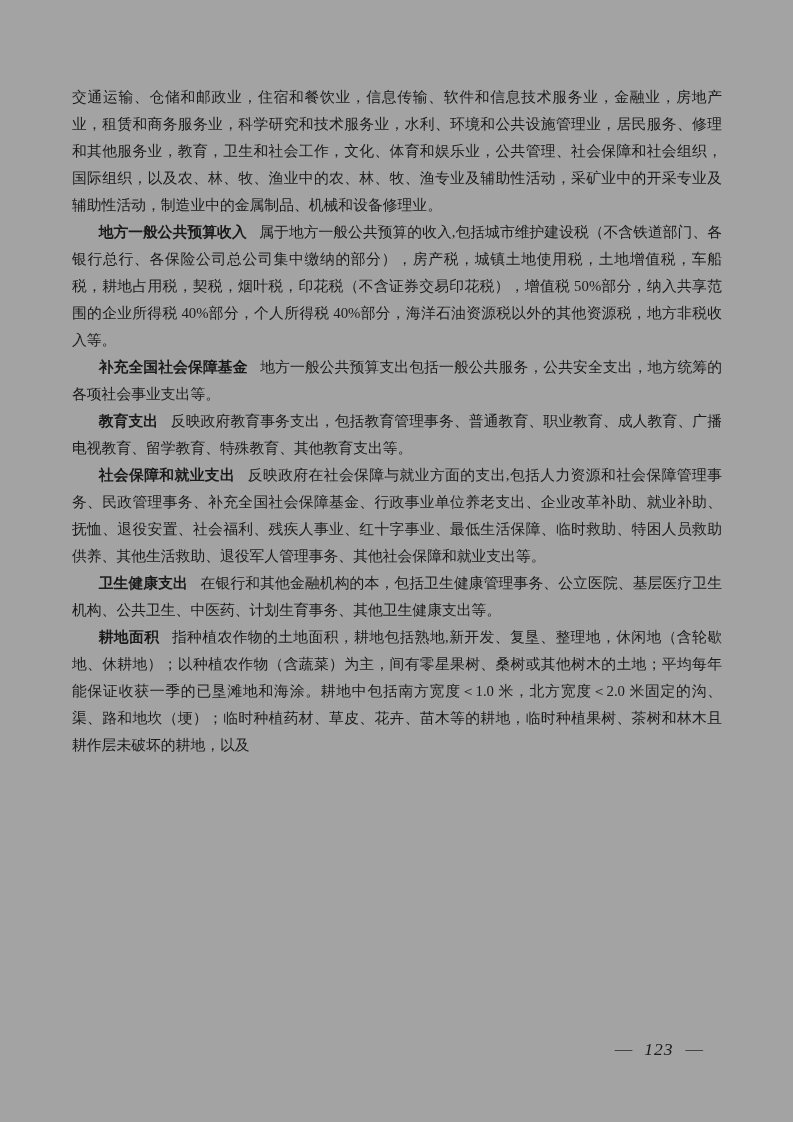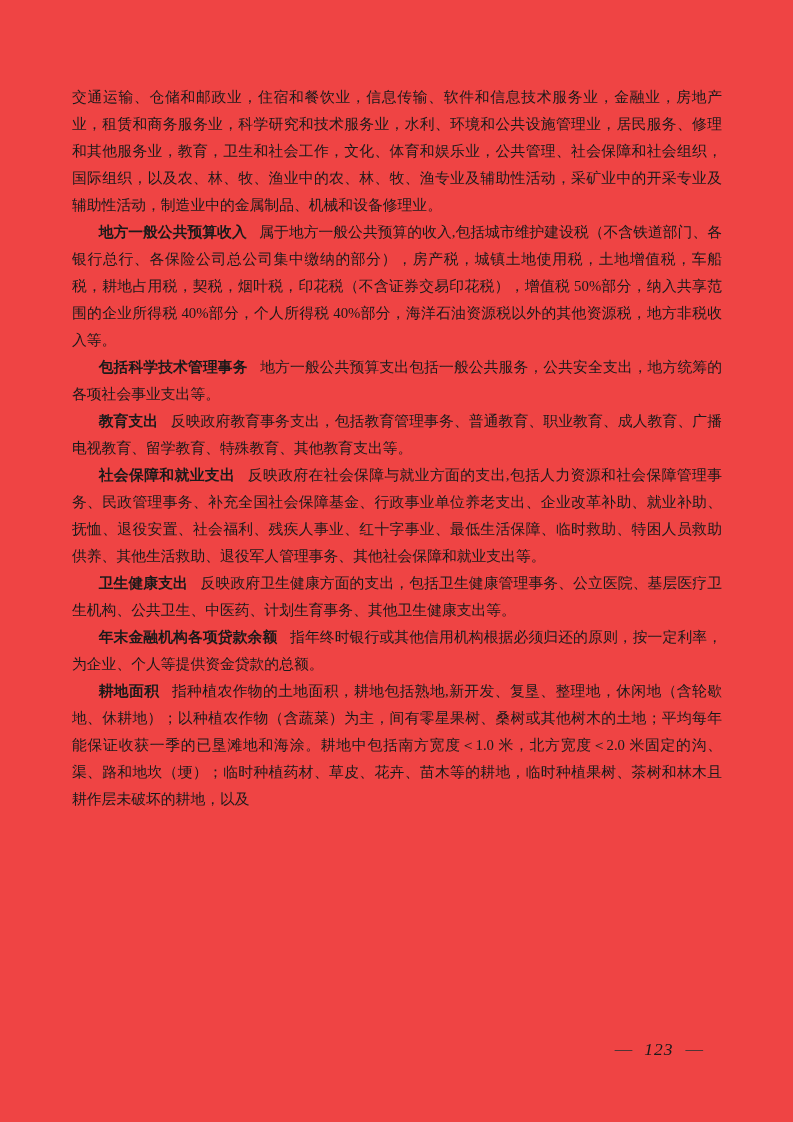--- a/index.html
+++ b/index.html
@@ -10,21 +10,21 @@
   body {
     width: 793px;
     height: 1122px;
     position: relative;
     font-family: "Liberation Serif", "DejaVu Serif", serif;
     color: #1a1a1a;
   }
   .page {
     position: absolute;
     inset: 0;
-    background: #ef4444;
+    background: #a3a3a3;
     overflow: hidden;
   }
   .text-block {
     position: absolute;
     left: 72px;
     top: 84px;
     width: 650px;
     font-size: 14.8px;
     line-height: 27px;
     text-align: justify;
@@ -63,25 +63,24 @@
   }
 </style>
 </head>
 <body>
 
 <div class="page">
 
   <main class="text-block" id="paragraphs-container">
       <p class="continuation"><span>交通运输、仓储和邮政业，住宿和餐饮业，信息传输、软件和信息技术服务业，金融业，房地产业，租赁和商务服务业，科学研究和技术服务业，水利、环境和公共设施管理业，居民服务、修理和其他服务业，教育，卫生和社会工作，文化、体育和娱乐业，公共管理、社会保障和社会组织，国际组织，以及农、林、牧、渔业中的农、林、牧、渔专业及辅助性活动，采矿业中的开采专业及辅助性活动，制造业中的金属制品、机械和设备修理业。</span></p>
       <p><span class="term">地方一般公共预算收入</span><span>属于地方一般公共预算的收入,包括城市维护建设税（不含铁道部门、各银行总行、各保险公司总公司集中缴纳的部分），房产税，城镇土地使用税，土地增值税，车船税，耕地占用税，契税，烟叶税，印花税（不含证券交易印花税），增值税 50%部分，纳入共享范围的企业所得税 40%部分，个人所得税 40%部分，海洋石油资源税以外的其他资源税，地方非税收入等。</span></p>
-      <p><span class="term">包括科学技术管理事务</span><span>地方一般公共预算支出包括一般公共服务，公共安全支出，地方统筹的各项社会事业支出等。</span></p>
+      <p><span class="term">补充全国社会保障基金</span><span>地方一般公共预算支出包括一般公共服务，公共安全支出，地方统筹的各项社会事业支出等。</span></p>
       <p><span class="term">教育支出</span><span>反映政府教育事务支出，包括教育管理事务、普通教育、职业教育、成人教育、广播电视教育、留学教育、特殊教育、其他教育支出等。</span></p>
       <p><span class="term">社会保障和就业支出</span><span>反映政府在社会保障与就业方面的支出,包括人力资源和社会保障管理事务、民政管理事务、补充全国社会保障基金、行政事业单位养老支出、企业改革补助、就业补助、抚恤、退役安置、社会福利、残疾人事业、红十字事业、最低生活保障、临时救助、特困人员救助供养、其他生活救助、退役军人管理事务、其他社会保障和就业支出等。</span></p>
-      <p><span class="term">卫生健康支出</span><span>反映政府卫生健康方面的支出，包括卫生健康管理事务、公立医院、基层医疗卫生机构、公共卫生、中医药、计划生育事务、其他卫生健康支出等。</span></p>
-      <p><span class="term">年末金融机构各项贷款余额</span><span>指年终时银行或其他信用机构根据必须归还的原则，按一定利率，为企业、个人等提供资金贷款的总额。</span></p>
+      <p><span class="term">卫生健康支出</span><span>在银行和其他金融机构的本，包括卫生健康管理事务、公立医院、基层医疗卫生机构、公共卫生、中医药、计划生育事务、其他卫生健康支出等。</span></p>
       <p><span class="term">耕地面积</span><span>指种植农作物的土地面积，耕地包括熟地,新开发、复垦、整理地，休闲地（含轮歇地、休耕地）；以种植农作物（含蔬菜）为主，间有零星果树、桑树或其他树木的土地；平均每年能保证收获一季的已垦滩地和海涂。耕地中包括南方宽度＜1.0 米，北方宽度＜2.0 米固定的沟、渠、路和地坎（埂）；临时种植药材、草皮、花卉、苗木等的耕地，临时种植果树、茶树和林木且耕作层未破坏的耕地，以及</span></p>
     </main>
 
   <div class="page-number">
     <span class="dash">—</span><span class="num">123</span><span class="dash">—</span>
   </div>
 
 </div>
 
 </body></html>

